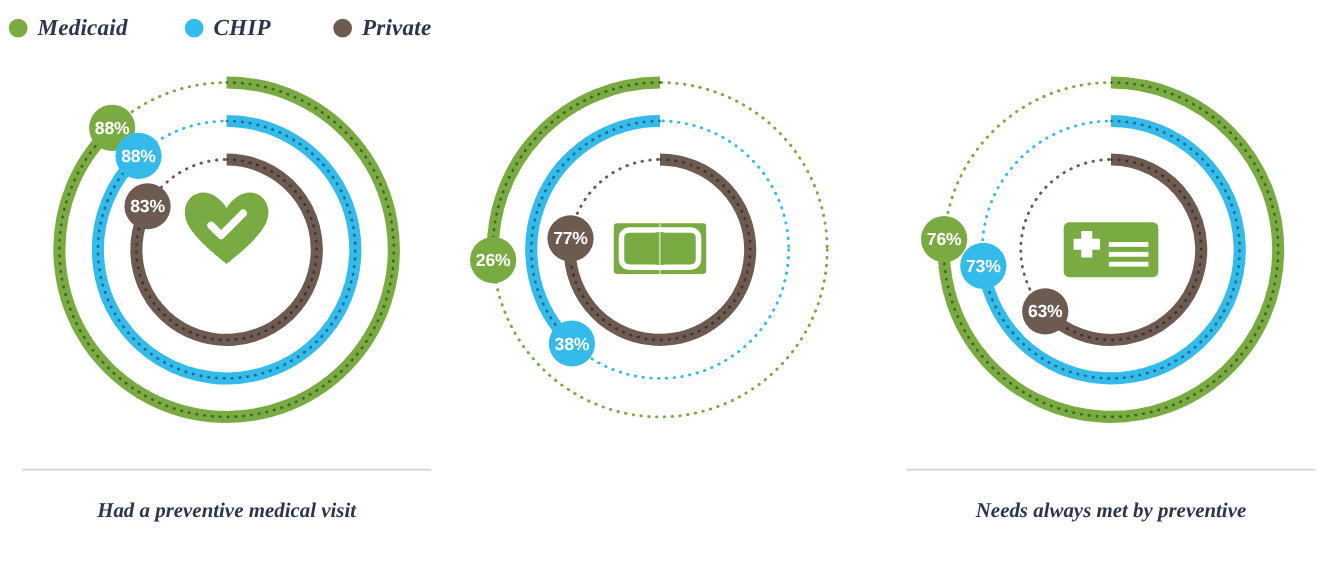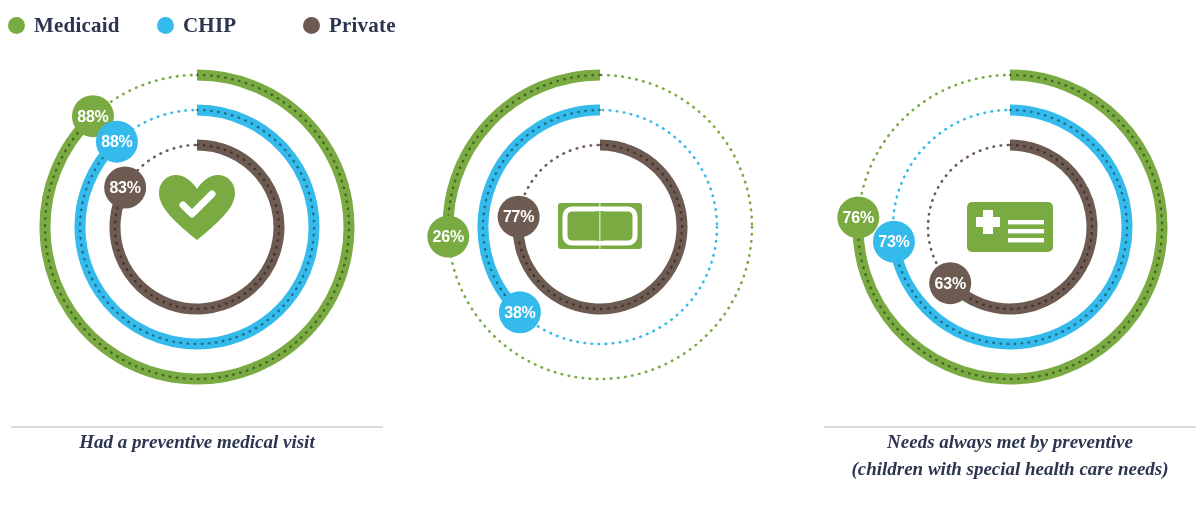--- a/index.html
+++ b/index.html
@@ -31,20 +31,21 @@
     align-items: center;
     height: 34px;
   }
   .legend-dot {
     width: 17px;
     height: 17px;
     border-radius: 50%;
     flex: 0 0 auto;
   }
   .legend-label {
+    font-style: italic;
     font-weight: 700;
     font-size: 21px;
     color: #2c3550;
     margin-left: 9px;
     white-space: nowrap;
     letter-spacing: .2px;
   }
 
   
   .panels {
@@ -84,52 +85,53 @@
     width: 372px;
     margin: 0 auto;
   }
   .caption-text {
     text-align: center;
     font-style: italic;
     font-weight: 700;
     font-size: 19px;
     line-height: 27px;
     color: #2c3550;
+    padding-top: 23px;
     white-space: nowrap;
   }
   .caption-line2 { display: block; }
 
   .badge-text {
     font-family: "Liberation Sans", "DejaVu Sans", sans-serif;
     font-weight: 700;
     font-size: 16px;
     fill: #ffffff;
     letter-spacing: -0.2px;
   }
 </style>
 </head>
 <body>
 
 <div class="legend" id="legend">
     <div class="legend-item" style="position: absolute; left: 8px;">
       <span class="legend-dot" style="background: rgb(121, 171, 66);"></span>
       <span class="legend-label">Medicaid</span>
     </div>
-    <div class="legend-item" style="position: absolute; left: 157px;">
+    <div class="legend-item" style="position: absolute; left: 168px;">
       <span class="legend-dot" style="background: rgb(53, 187, 235);"></span>
       <span class="legend-label">CHIP</span>
     </div>
     <div class="legend-item" style="position: absolute; left: 303px;">
       <span class="legend-dot" style="background: rgb(109, 90, 80);"></span>
       <span class="legend-label">Private</span>
     </div>
   </div>
 
 <div class="panels" id="panels">
-    <div class="panel" style="left: 7px;">
+    <div class="panel" style="left: 16px;">
       <div class="panel-ring">
         <svg width="380" height="380" viewBox="0 0 380 380">
           <circle cx="190" cy="179" r="152" fill="none" stroke="#79ab42" stroke-width="2.6" stroke-linecap="round" stroke-dasharray="0.5 6.6"></circle>
           <circle cx="190" cy="179" r="117" fill="none" stroke="#35bbeb" stroke-width="2.6" stroke-linecap="round" stroke-dasharray="0.5 6.6"></circle>
           <circle cx="190" cy="179" r="82" fill="none" stroke="#6d5a50" stroke-width="2.6" stroke-linecap="round" stroke-dasharray="0.5 6.6"></circle>
           <path d="M 190.00 27.00 A 152 152 0 1 1 85.95 68.20" fill="none" stroke="#79ab42" stroke-width="11" stroke-linecap="butt"></path>
           <path d="M 190.00 27.00 A 152 152 0 1 1 85.95 68.20" fill="none" stroke="rgba(0,0,0,.42)" stroke-width="2.4" stroke-linecap="round" stroke-dasharray="0.5 6.6"></path>
           <path d="M 190.00 62.00 A 117 117 0 1 1 109.91 93.71" fill="none" stroke="#35bbeb" stroke-width="11" stroke-linecap="butt"></path>
           <path d="M 190.00 62.00 A 117 117 0 1 1 109.91 93.71" fill="none" stroke="rgba(0,0,0,.42)" stroke-width="2.4" stroke-linecap="round" stroke-dasharray="0.5 6.6"></path>
           <path d="M 190.00 97.00 A 82 82 0 1 1 118.14 139.50" fill="none" stroke="#6d5a50" stroke-width="11" stroke-linecap="butt"></path>
@@ -224,17 +226,16 @@
             <rect x="188" y="172" width="36" height="4.4" fill="#ffffff"></rect>
             <rect x="188" y="181" width="36" height="4.4" fill="#ffffff"></rect>
             <rect x="188" y="190" width="36" height="4.4" fill="#ffffff"></rect>
           </g>
         </svg>
       </div>
       <div class="caption-wrap">
         <div class="caption-rule"></div>
         <div class="caption-text">
           <span class="caption-line2">Needs always met by preventive</span>
-          <span class="caption-line2">(children with special health care needs)</span>
         </div>
       </div>
     </div>
   </div>
 
 </body></html>

